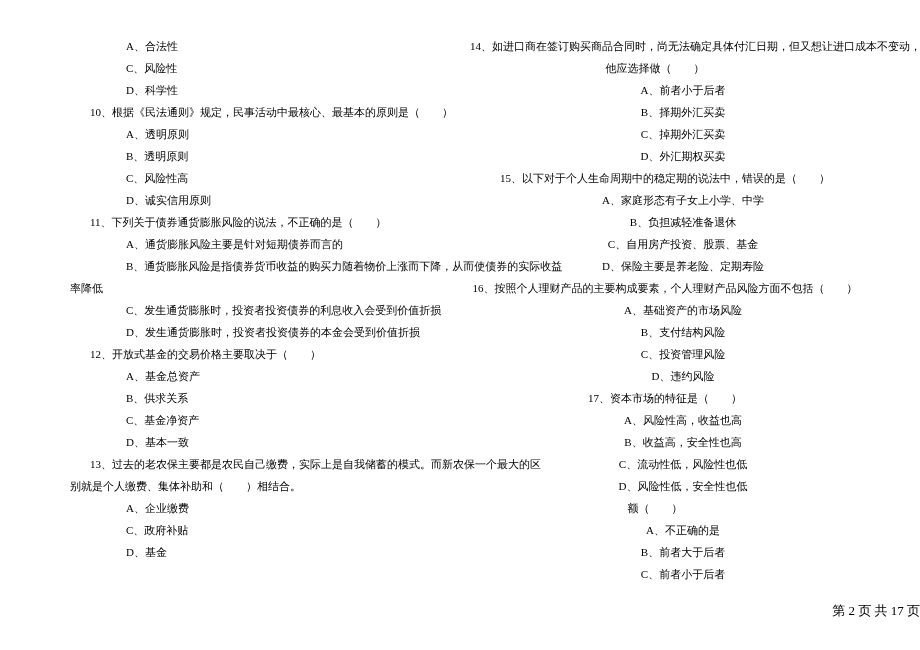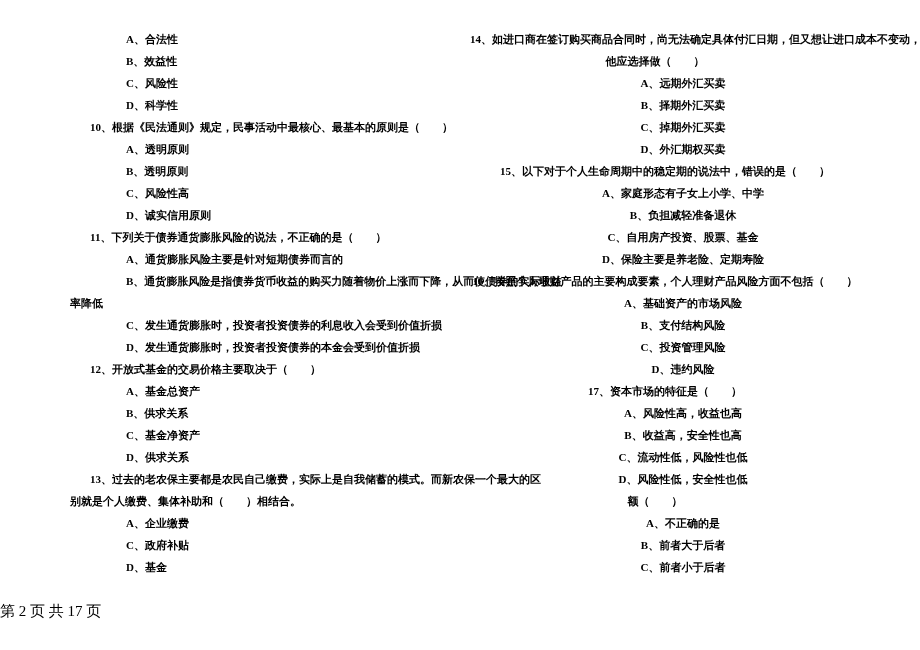--- a/index.html
+++ b/index.html
@@ -14,22 +14,21 @@
       font-family: "SimSun", "宋体", serif;
       font-size: 11px;
       color: #000000;
       position: relative;
       overflow: hidden;
     }
     .page-container {
       display: flex;
       width: 100%;
       height: 600px;
-      padding-top: 28px;
-      font-weight: bold;
+      padding-top: 35px;
     }
     .column {
       width: 50%;
       padding-left: 90px;
       padding-right: 20px;
     }
     .column-right {
       padding-left: 10px;
       padding-right: 60px;
       text-align: center;
@@ -42,65 +41,64 @@
       padding-left: 36px;
     }
     .question {
       padding-left: 0;
     }
     .continuation {
       padding-left: 0;
       margin-left: -20px;
     }
     .footer {
-      text-align: left;
-      font-size: 15px;
+      text-align: right;
+      font-size: 13px;
       padding-top: 2px;
     }
   </style>
 </head>
 <body>
 
 <div class="page-container">
   <div class="column">
     <div class="line option">A、合法性</div>
-    <div class="line option">B、效益性</div>
     <div class="line option">C、风险性</div>
     <div class="line option">D、科学性</div>
 
     <div class="line question">10、根据《民法通则》规定，民事活动中最核心、最基本的原则是（　　）</div>
     <div class="line option">A、透明原则</div>
     <div class="line option">B、透明原则</div>
     <div class="line option">C、风险性高</div>
     <div class="line option">D、诚实信用原则</div>
 
     <div class="line question">11、下列关于债券通货膨胀风险的说法，不正确的是（　　）</div>
     <div class="line option">A、通货膨胀风险主要是针对短期债券而言的</div>
     <div class="line option">B、通货膨胀风险是指债券货币收益的购买力随着物价上涨而下降，从而使债券的实际收益</div>
     <div class="line continuation">率降低</div>
     <div class="line option">C、发生通货膨胀时，投资者投资债券的利息收入会受到价值折损</div>
     <div class="line option">D、发生通货膨胀时，投资者投资债券的本金会受到价值折损</div>
 
     <div class="line question">12、开放式基金的交易价格主要取决于（　　）</div>
     <div class="line option">A、基金总资产</div>
     <div class="line option">B、供求关系</div>
     <div class="line option">C、基金净资产</div>
-    <div class="line option">D、供求关系</div>
+    <div class="line option">D、基本一致</div>
 
     <div class="line question">13、过去的老农保主要都是农民自己缴费，实际上是自我储蓄的模式。而新农保一个最大的区</div>
     <div class="line continuation">别就是个人缴费、集体补助和（　　）相结合。</div>
     <div class="line option">A、企业缴费</div>
     <div class="line option">C、政府补贴</div>
     <div class="line option">D、基金</div>
   </div>
 
   <div class="column column-right">
     <div class="line question">14、如进口商在签订购买商品合同时，尚无法确定具体付汇日期，但又想让进口成本不变动，</div>
     <div class="line continuation">他应选择做（　　）</div>
-    <div class="line option">A、远期外汇买卖</div>
+    <div class="line option">A、前者小于后者</div>
     <div class="line option">B、择期外汇买卖</div>
     <div class="line option">C、掉期外汇买卖</div>
     <div class="line option">D、外汇期权买卖</div>
 
     <div class="line question">15、以下对于个人生命周期中的稳定期的说法中，错误的是（　　）</div>
     <div class="line option">A、家庭形态有子女上小学、中学</div>
     <div class="line option">B、负担减轻准备退休</div>
     <div class="line option">C、自用房产投资、股票、基金</div>
     <div class="line option">D、保险主要是养老险、定期寿险</div>
 

